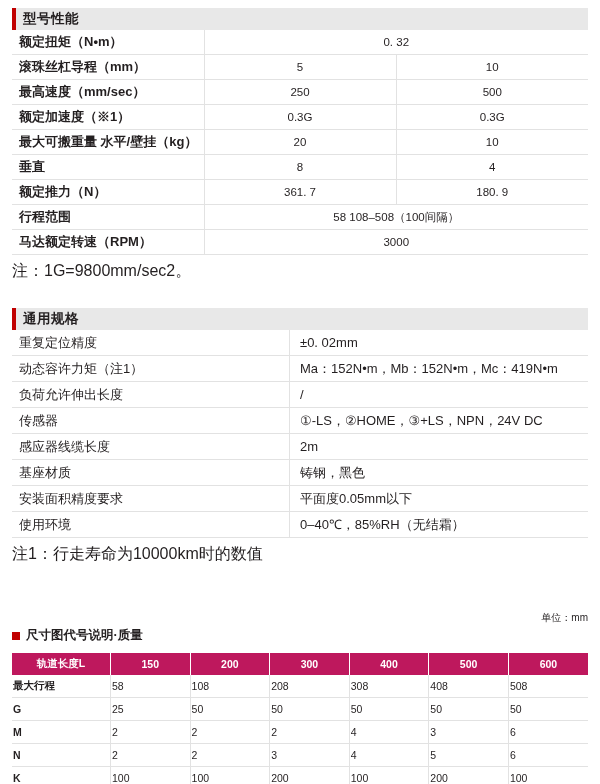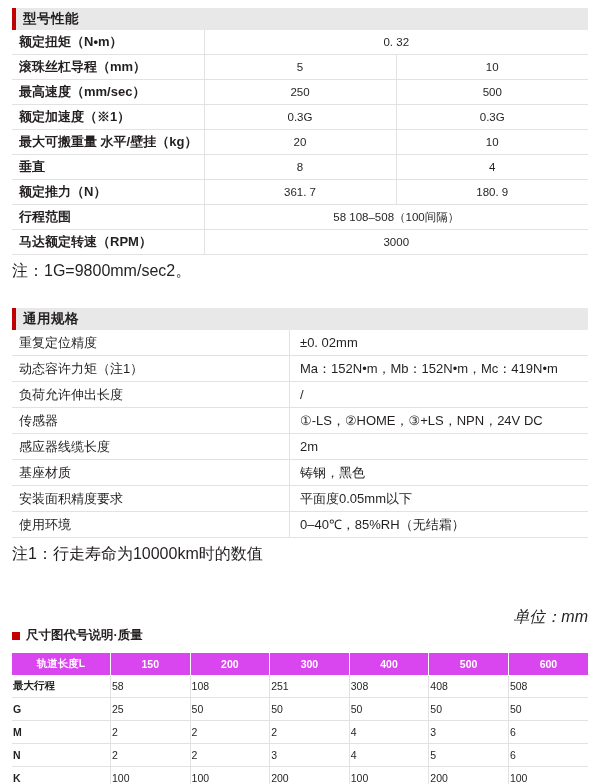--- a/index.html
+++ b/index.html
@@ -116,33 +116,32 @@
     margin-top: 36px;
   }
   .dim-head .sq {
     width: 8px;
     height: 8px;
     background: #c00000;
     display: inline-block;
     margin-right: 6px;
   }
   .dim-head .unit {
-    font-size: 16px;
+    font-size: 10px;
     font-weight: normal;
-    font-style: italic;
   }
 
   table.dim {
     width: 576px;
     margin: 9px 12px 0 12px;
     border-collapse: collapse;
     table-layout: fixed;
   }
   table.dim th {
-    background: #d946ef;
+    background: #be185d;
     color: #ffffff;
     font-size: 10.5px;
     font-weight: bold;
     height: 20px;
     border-right: 1px solid #ffffff;
     text-align: center;
   }
   table.dim th:last-child { border-right: none; }
   table.dim td {
     height: 20px;
@@ -286,21 +285,21 @@
         <th>400</th>
         <th>500</th>
         <th>600</th>
       </tr>
     </thead>
     <tbody>
       <tr>
         <td class="rowlab">最大行程</td>
         <td>58</td>
         <td>108</td>
-        <td>251</td>
+        <td>208</td>
         <td>308</td>
         <td>408</td>
         <td>508</td>
       </tr>
       <tr>
         <td class="rowlab">G</td>
         <td>25</td>
         <td>50</td>
         <td>50</td>
         <td>50</td>

